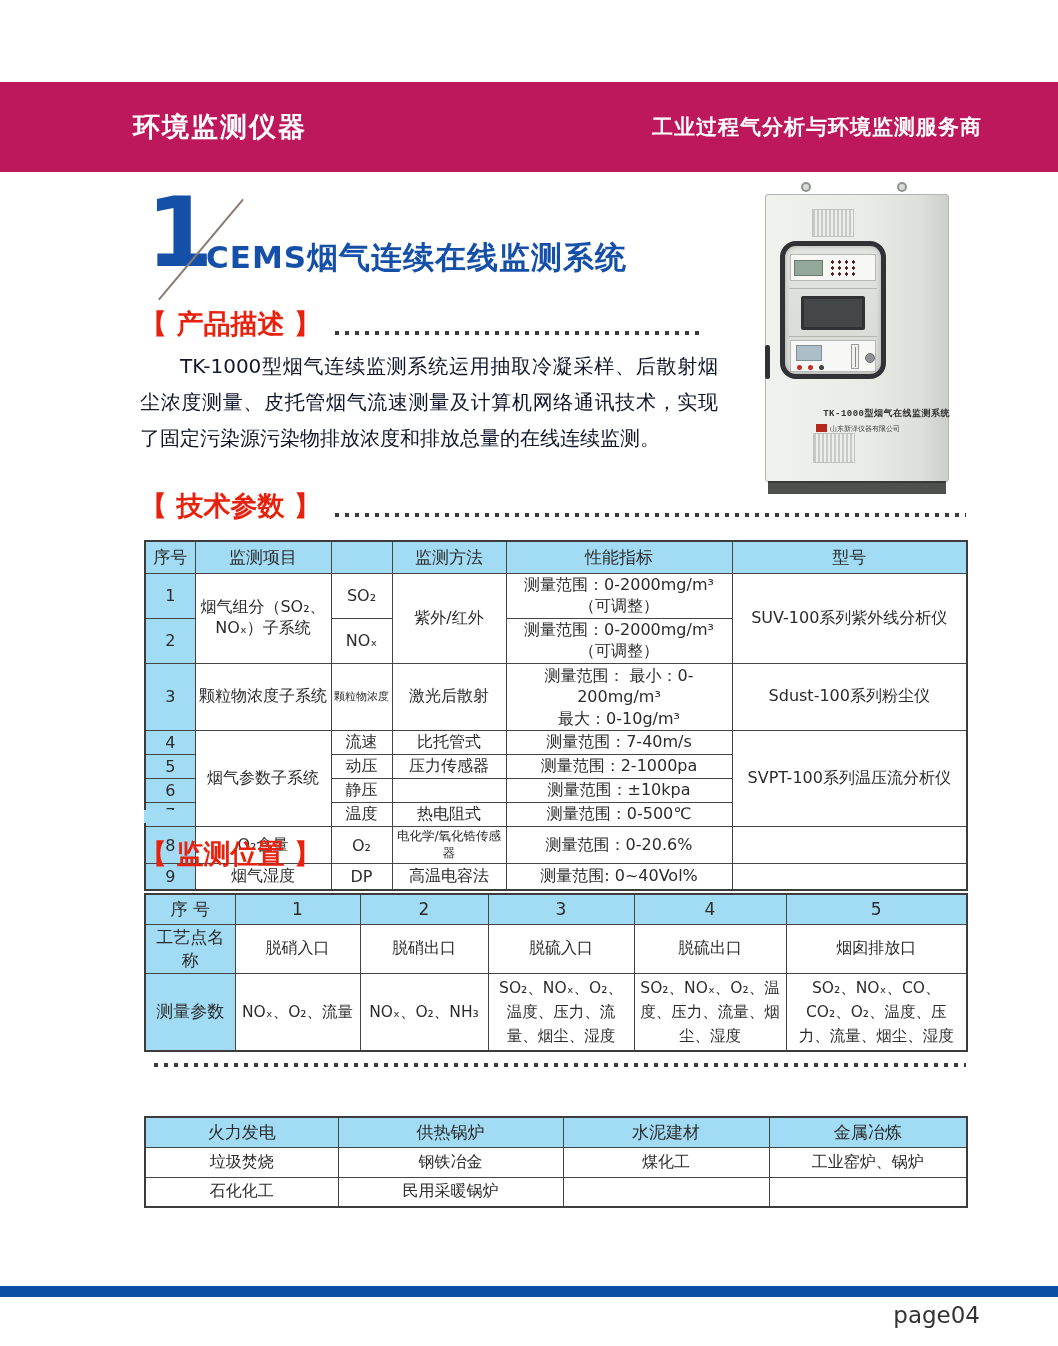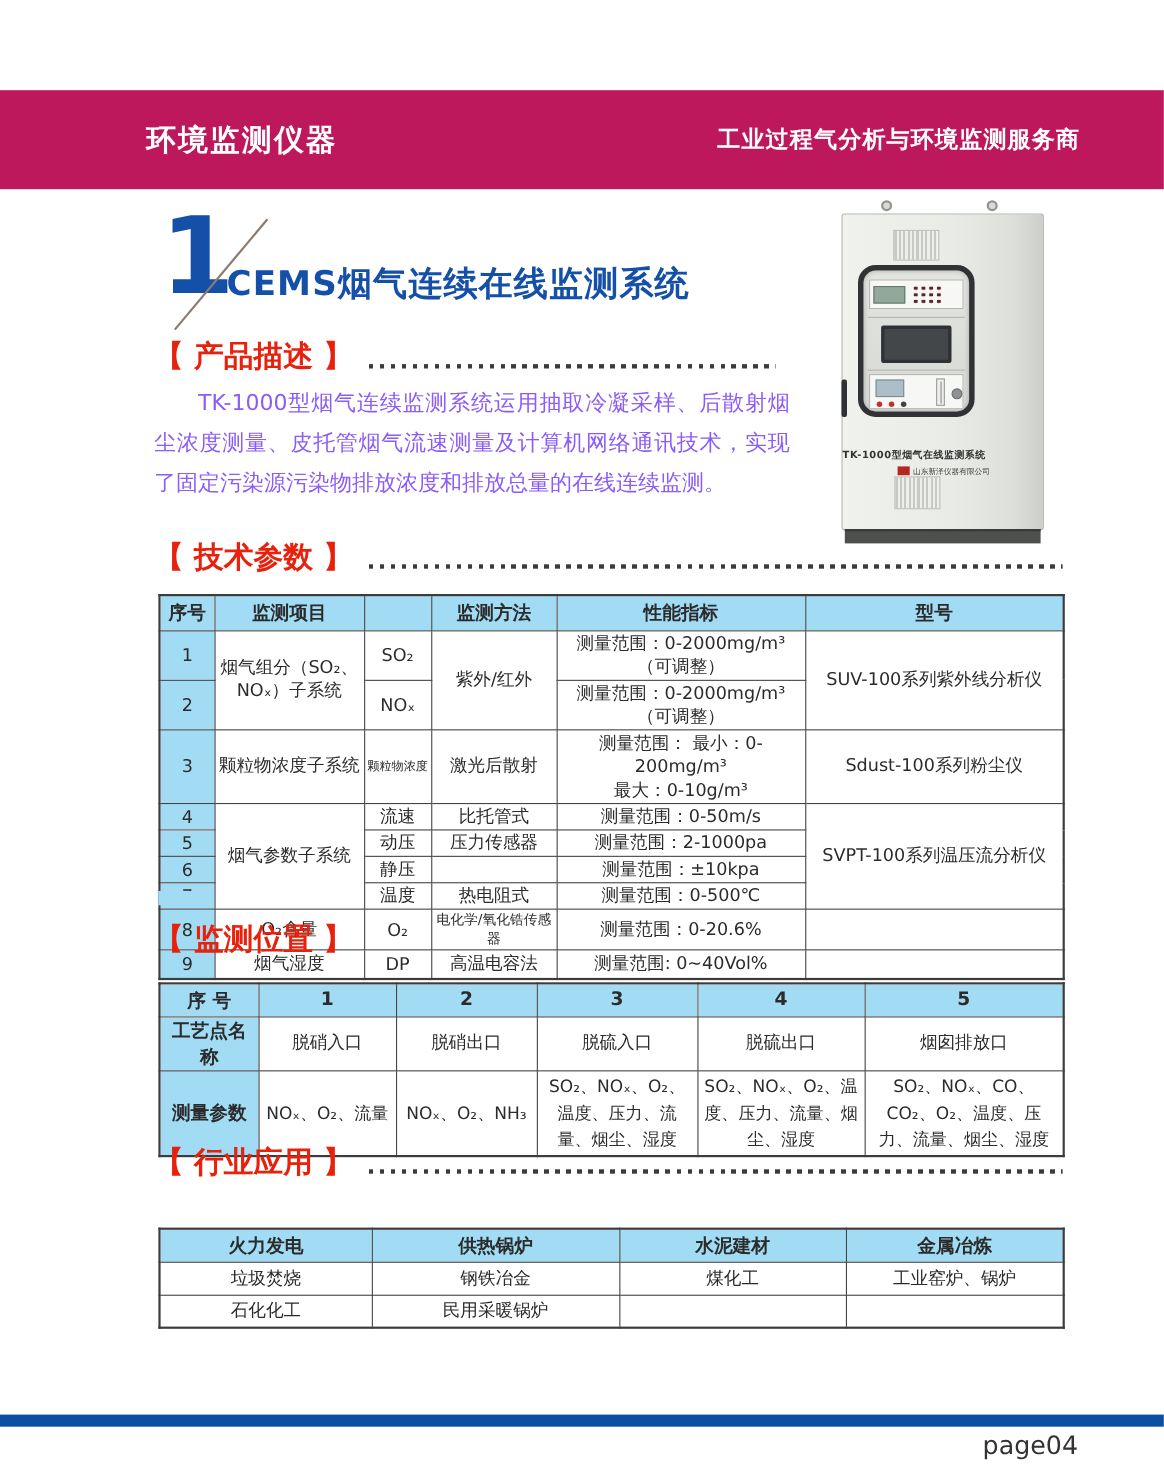--- a/index.html
+++ b/index.html
@@ -25,29 +25,29 @@
   .heading-txt { color:#e8210d; font-size:27px; font-weight:bold; white-space:nowrap; }
   .dotline { flex:1; height:4px; align-self:flex-end; margin:0 0 7px 14px;
              background:repeating-linear-gradient(to right,#3b3b3b 0 4px,transparent 4px 10px); }
   .hr-product  { left:140px; top:306px; width:565px; }
   .hr-tech     { left:140px; top:488px; width:826px; }
   .hr-position { left:140px; top:836px; width:826px;flex-direction:column; }
   .hr-industry { left:140px; top:1038px; width:826px; }
 
   
   .desc { position:absolute; left:140px; top:348px; width:578px; font-size:20px; line-height:36px;
-          color:#8b5cf6; text-indent:2em; text-align:justify; }
+          color:#0f172a; text-indent:2em; text-align:justify; }
 
   
   table { border-collapse:collapse; table-layout:fixed; position:absolute; background:#fff; }
   td { border:1px solid #454545; text-align:center; vertical-align:middle; font-size:16px;
        color:#2b2b2b; padding:1px 2px; overflow:hidden; }
   .tb { border:2px solid #3c3c3c; }
   .blue { background:#a2dcf4; }
-  .hd { font-size:17px; font-weight:700; }
+  .hd { font-size:17px; font-weight:400; }
   .multiline { white-space:pre-line; line-height:1.35; }
   .small { font-size:11px; }
   .smaller { font-size:12.5px; }
   .tech-table     { left:144px; top:540px; width:822px; }
   .position-table { left:144px; top:893px; width:822px; }
   .industry-table { left:144px; top:1094px; width:822px;margin-top:22px; }
   .pos-params { font-size:15.5px; line-height:1.55; padding:2px 4px; }
   .stub { position:absolute; left:144px; top:810px; width:50px; height:13px; background:#a2dcf4; }
 
   
@@ -72,22 +72,22 @@
   .dark-display { position:absolute; left:16px; top:50px; width:64px; height:34px; background:#43474a;
                   border:3px solid #2f3134; border-radius:2px; }
   .panel3 { position:absolute; left:5px; top:94px; width:86px; height:32px; background:#f7f8f6; border:1px solid #b7b9b5; }
   .mini-screen { position:absolute; left:5px; top:4px; width:26px; height:16px; background:#aebec8; border:1px solid #7e8e98; }
   .pbtn { position:absolute; top:24px; width:5px; height:5px; border-radius:50%; background:#c03028; }
   .pbtn.b3 { background:#444; }
   .flow-meter { position:absolute; left:60px; top:3px; width:8px; height:25px; background:#eef0ee; border:1px solid #9a9c98; }
   .flow-meter::after { content:""; position:absolute; left:3px; top:2px; width:1px; height:20px; background:#888; }
   .knob { position:absolute; left:74px; top:12px; width:10px; height:10px; border-radius:50%;
           background:#8e9294; border:1px solid #6a6e70; }
-  .cab-label { position:absolute; left:0; top:212px; width:184px; text-align:left; font-size:9px;
-               font-weight:bold; color:#333; letter-spacing:0.5px; }
+  .cab-label { position:absolute; left:0; top:212px; width:184px; text-align:right; font-size:9px;
+               font-weight:bold; color:#333; letter-spacing:0.5px;font-family:Liberation Mono, monospace; }
   .cab-company { position:absolute; left:0; top:229px; width:184px; text-align:center; font-size:7px; color:#444; }
   .logo-mark { display:inline-block; width:11px; height:8px; background:#b5281e; margin-right:3px; vertical-align:-1px; }
   .handle { position:absolute; left:-1px; top:150px; width:5px; height:34px; background:#2f3134; border-radius:2px; }
   .plinth { position:absolute; left:3px; top:299px; width:178px; height:13px; background:#4e504e; border-top:2px solid #383a38; }
 
   
   .footer-bar { position:absolute; left:0; top:1286px; width:1058px; height:11px; background:#0b4fa3; }
   .page-num { position:absolute; right:78px; top:1302px; font-size:23px; color:#333; }
 </style>
 </head>
@@ -181,21 +181,21 @@
     <td>激光后散射</td>
     <td class="multiline">测量范围：  最小：0-200mg/m³
 最大：0-10g/m³</td>
     <td>Sdust-100系列粉尘仪</td>
   </tr>
   <tr style="height:23px">
     <td class="blue">4</td>
     <td rowspan="4">烟气参数子系统</td>
     <td>流速</td>
     <td>比托管式</td>
-    <td>测量范围：0-50m/s</td>
+    <td>测量范围：7-40m/s</td>
     <td rowspan="4">SVPT-100系列温压流分析仪</td>
   </tr>
   <tr style="height:23px">
     <td class="blue">5</td>
     <td>动压</td>
     <td>压力传感器</td>
     <td>测量范围：2-1000pa</td>
   </tr>
   <tr style="height:23px">
     <td class="blue">6</td>
@@ -265,21 +265,20 @@
     <td class="pos-params">NOₓ、O₂、流量</td>
     <td class="pos-params">NOₓ、O₂、NH₃</td>
     <td class="pos-params">SO₂、NOₓ、O₂、温度、压力、流量、烟尘、湿度</td>
     <td class="pos-params">SO₂、NOₓ、O₂、温度、压力、流量、烟尘、湿度</td>
     <td class="pos-params">SO₂、NOₓ、CO、CO₂、O₂、温度、压力、流量、烟尘、湿度</td>
   </tr>
 </tbody>
   </table>
 
 <div class="heading-row hr-industry">
-  <span class="heading-txt">【 行业应用 】</span>
   <span class="dotline"></span>
 </div>
 
 <table class="industry-table tb">
   <colgroup>
       <col style="width:193px">
       <col style="width:225px">
       <col style="width:206px">
       <col style="width:198px">
     </colgroup>

